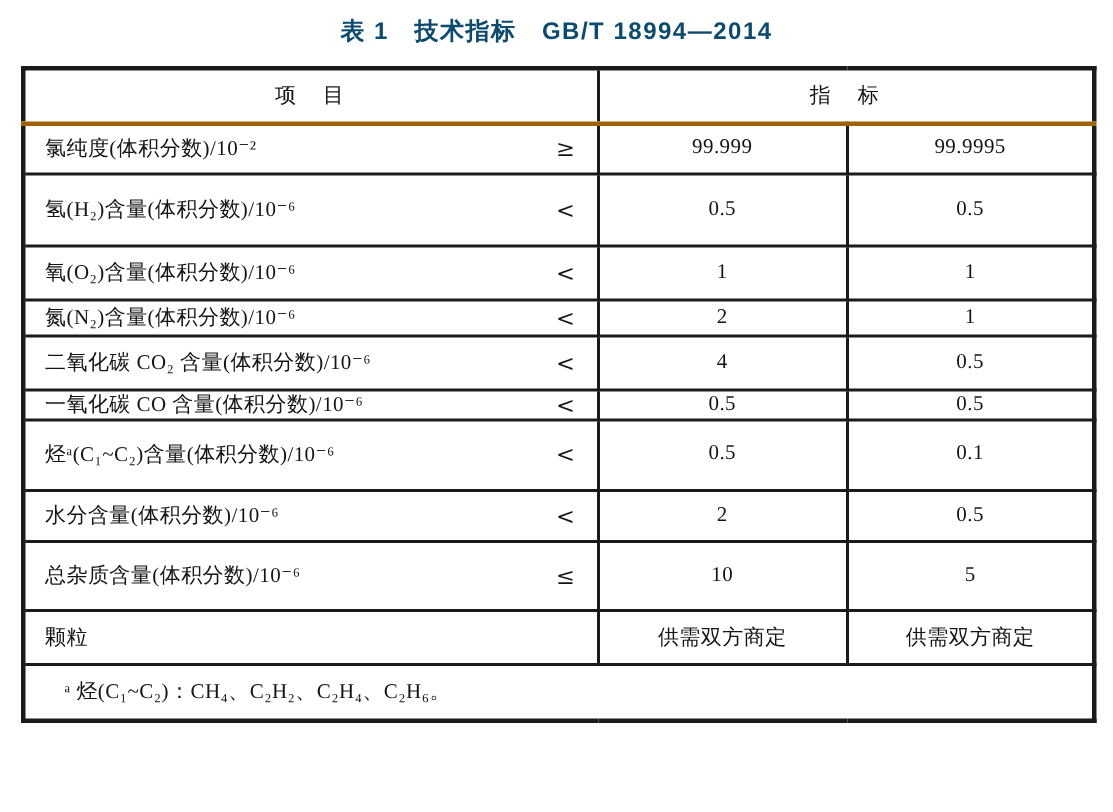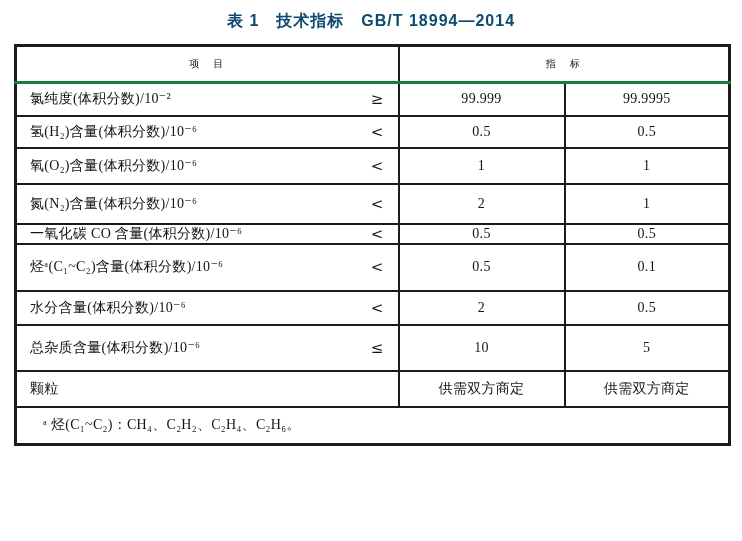--- a/index.html
+++ b/index.html
@@ -26,23 +26,23 @@
     border:3px solid #1b1b1b;
   }
   .spec-table td{
     border:2px solid #1b1b1b;
     padding:0;
     vertical-align:middle;
     font-size:14px;
     letter-spacing:0.3px;
   }
   .spec-table tr.header-row td{
-    border-bottom:3px solid #15803d;
+    border-bottom:3px solid #a16207;
     text-align:center;
-    font-size:10px;
+    font-size:14px;
     letter-spacing:2px;
   }
   .item-cell .cellrow{
     display:flex;
     justify-content:space-between;
     align-items:center;
     padding-left:13px;
     padding-right:14px;
   }
   .op{
@@ -84,21 +84,21 @@
     <td class="item-cell">
           <div class="cellrow">
       <span>氯纯度(体积分数)/10⁻²</span>
       <span class="op">≥</span>
           </div>
         </td>
     <td class="val-cell">99.999</td>
     <td class="val-cell">99.9995</td>
   </tr>
 
-  <tr style="height:32px">
+  <tr style="height:48px">
     <td class="item-cell">
           <div class="cellrow">
       <span>氢(H₂)含量(体积分数)/10⁻⁶</span>
       <span class="op">&lt;</span>
           </div>
         </td>
     <td class="val-cell">0.5</td>
     <td class="val-cell">0.5</td>
   </tr>
 
@@ -106,31 +106,41 @@
     <td class="item-cell">
           <div class="cellrow">
       <span>氧(O₂)含量(体积分数)/10⁻⁶</span>
       <span class="op">&lt;</span>
           </div>
         </td>
     <td class="val-cell">1</td>
     <td class="val-cell">1</td>
   </tr>
 
-  <tr style="height:40px">
+  <tr style="height:24px">
     <td class="item-cell">
           <div class="cellrow">
       <span>氮(N₂)含量(体积分数)/10⁻⁶</span>
       <span class="op">&lt;</span>
           </div>
         </td>
     <td class="val-cell">2</td>
     <td class="val-cell">1</td>
   </tr>
 
+  <tr style="height:36px">
+    <td class="item-cell">
+          <div class="cellrow">
+      <span>二氧化碳 CO₂ 含量(体积分数)/10⁻⁶</span>
+      <span class="op">&lt;</span>
+          </div>
+        </td>
+    <td class="val-cell">4</td>
+    <td class="val-cell">0.5</td>
+  </tr>
 
   <tr style="height:20px">
     <td class="item-cell">
           <div class="cellrow">
       <span>一氧化碳 CO 含量(体积分数)/10⁻⁶</span>
       <span class="op">&lt;</span>
           </div>
         </td>
     <td class="val-cell">0.5</td>
     <td class="val-cell">0.5</td>

